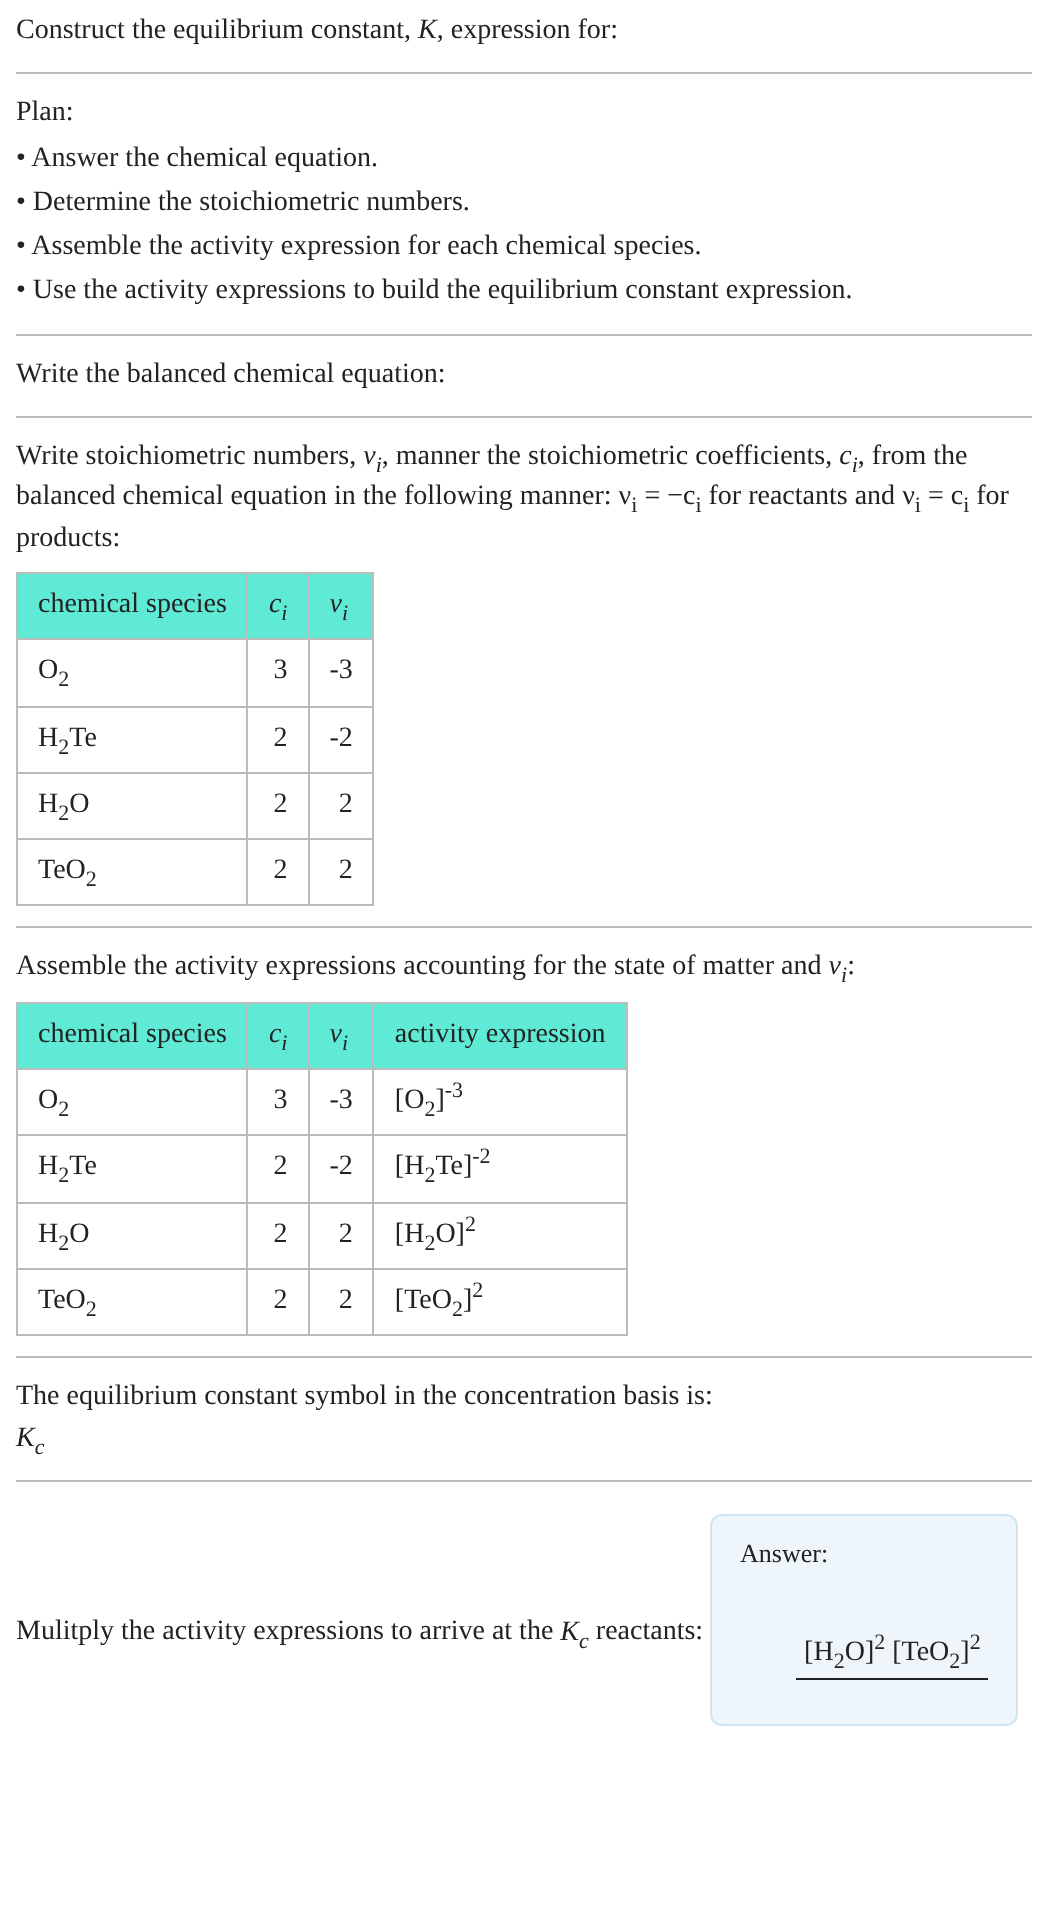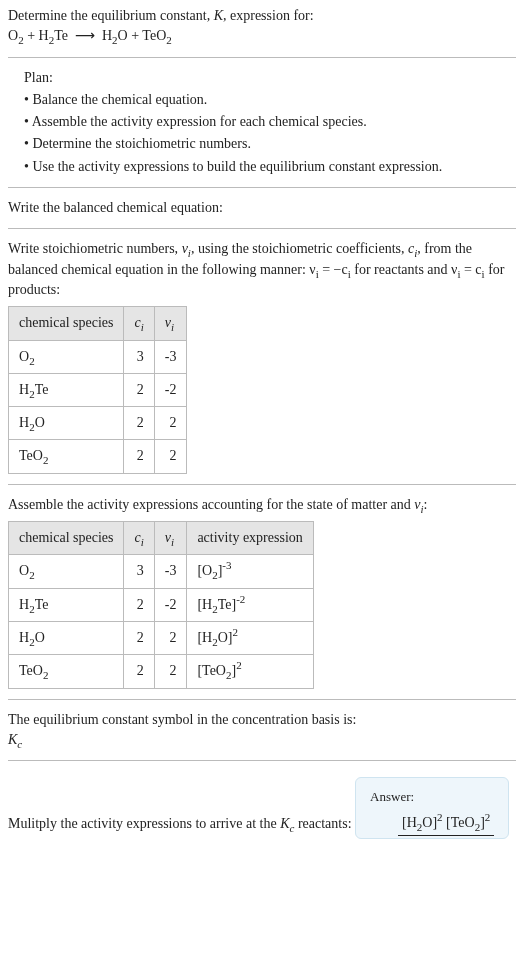--- a/index.html
+++ b/index.html
@@ -30,85 +30,85 @@
     margin-top: 6px;
   }
   table.data th, table.data td {
     border: 1px solid #bbb;
     padding: 6px 10px;
     text-align: left;
     font-weight: normal;
     font-size: 14px;
   }
   table.data th {
-    background: #e5e5e5;
+    background: #5eead4;
   }
   table.data td.num {
     text-align: right;
   }
   .answer-box {
     background: #eef6fb;
     border: 1px solid #cfe4f0;
     border-radius: 6px;
-    padding: 10px 14px 2px 14px;
+    padding: 10px 14px 22px 14px;
     margin-top: 6px;
     display: inline-block;
   }
   .answer-box .label {
     font-size: 13px;
     margin-bottom: 6px;
   }
   .frac {
     display: inline-block;
     vertical-align: middle;
     text-align: center;
     font-size: 14px;
   }
   .frac .num {
     display: block;
     border-bottom: 1px solid #222;
     padding: 0 4px 2px 4px;
+    margin-top: 24px;
   }
   .frac .den {
     display: block;
     padding: 2px 4px 0 4px;
   }
   .indent-eq {
     padding-left: 28px;
   }
-  .tight p { margin: 2px 16px; }
+  .tight p { margin: 2px 0; }
 </style>
 </head>
 <body>
 
 <div>
-  <span>Determine the equilibrium constant, </span><i>K</i><span>, expression for:</span>
-  <div class="eq">O<sub>2</sub> + H<sub>2</sub>Te &nbsp;⟶&nbsp; H<sub>2</sub>O + TeO<sub>2</sub></div>
+  <span>Construct the equilibrium constant, </span><i>K</i><span>, expression for:</span>
 </div>
 
 <hr class="sep">
 
 <div class="tight">
   <p>Plan:</p>
-  <p>• Balance the chemical equation.</p>
+  <p>• Answer the chemical equation.</p>
+  <p>• Determine the stoichiometric numbers.</p>
   <p>• Assemble the activity expression for each chemical species.</p>
-  <p>• Determine the stoichiometric numbers.</p>
   <p>• Use the activity expressions to build the equilibrium constant expression.</p>
 </div>
 
 <hr class="sep">
 
 <div>
   <div>Write the balanced chemical equation:</div>
 </div>
 
 <hr class="sep">
 
 <div>
-  <span>Write stoichiometric numbers, </span><i>ν<sub>i</sub></i><span>, using the stoichiometric coefficients, </span><i>c<sub>i</sub></i><span>, from the balanced chemical equation in the following manner: </span><span class="eq">ν<sub>i</sub> = −c<sub>i</sub></span><span> for reactants and </span><span class="eq">ν<sub>i</sub> = c<sub>i</sub></span><span> for products:</span>
+  <span>Write stoichiometric numbers, </span><i>ν<sub>i</sub></i><span>, manner the stoichiometric coefficients, </span><i>c<sub>i</sub></i><span>, from the balanced chemical equation in the following manner: </span><span class="eq">ν<sub>i</sub> = −c<sub>i</sub></span><span> for reactants and </span><span class="eq">ν<sub>i</sub> = c<sub>i</sub></span><span> for products:</span>
 
   <table class="data">
     <tbody>
         <tr>
       <th>chemical species</th>
       <th><i>c<sub>i</sub></i></th>
       <th><i>ν<sub>i</sub></i></th>
     </tr>
     <tr>
       <td>O<sub>2</sub></td>

